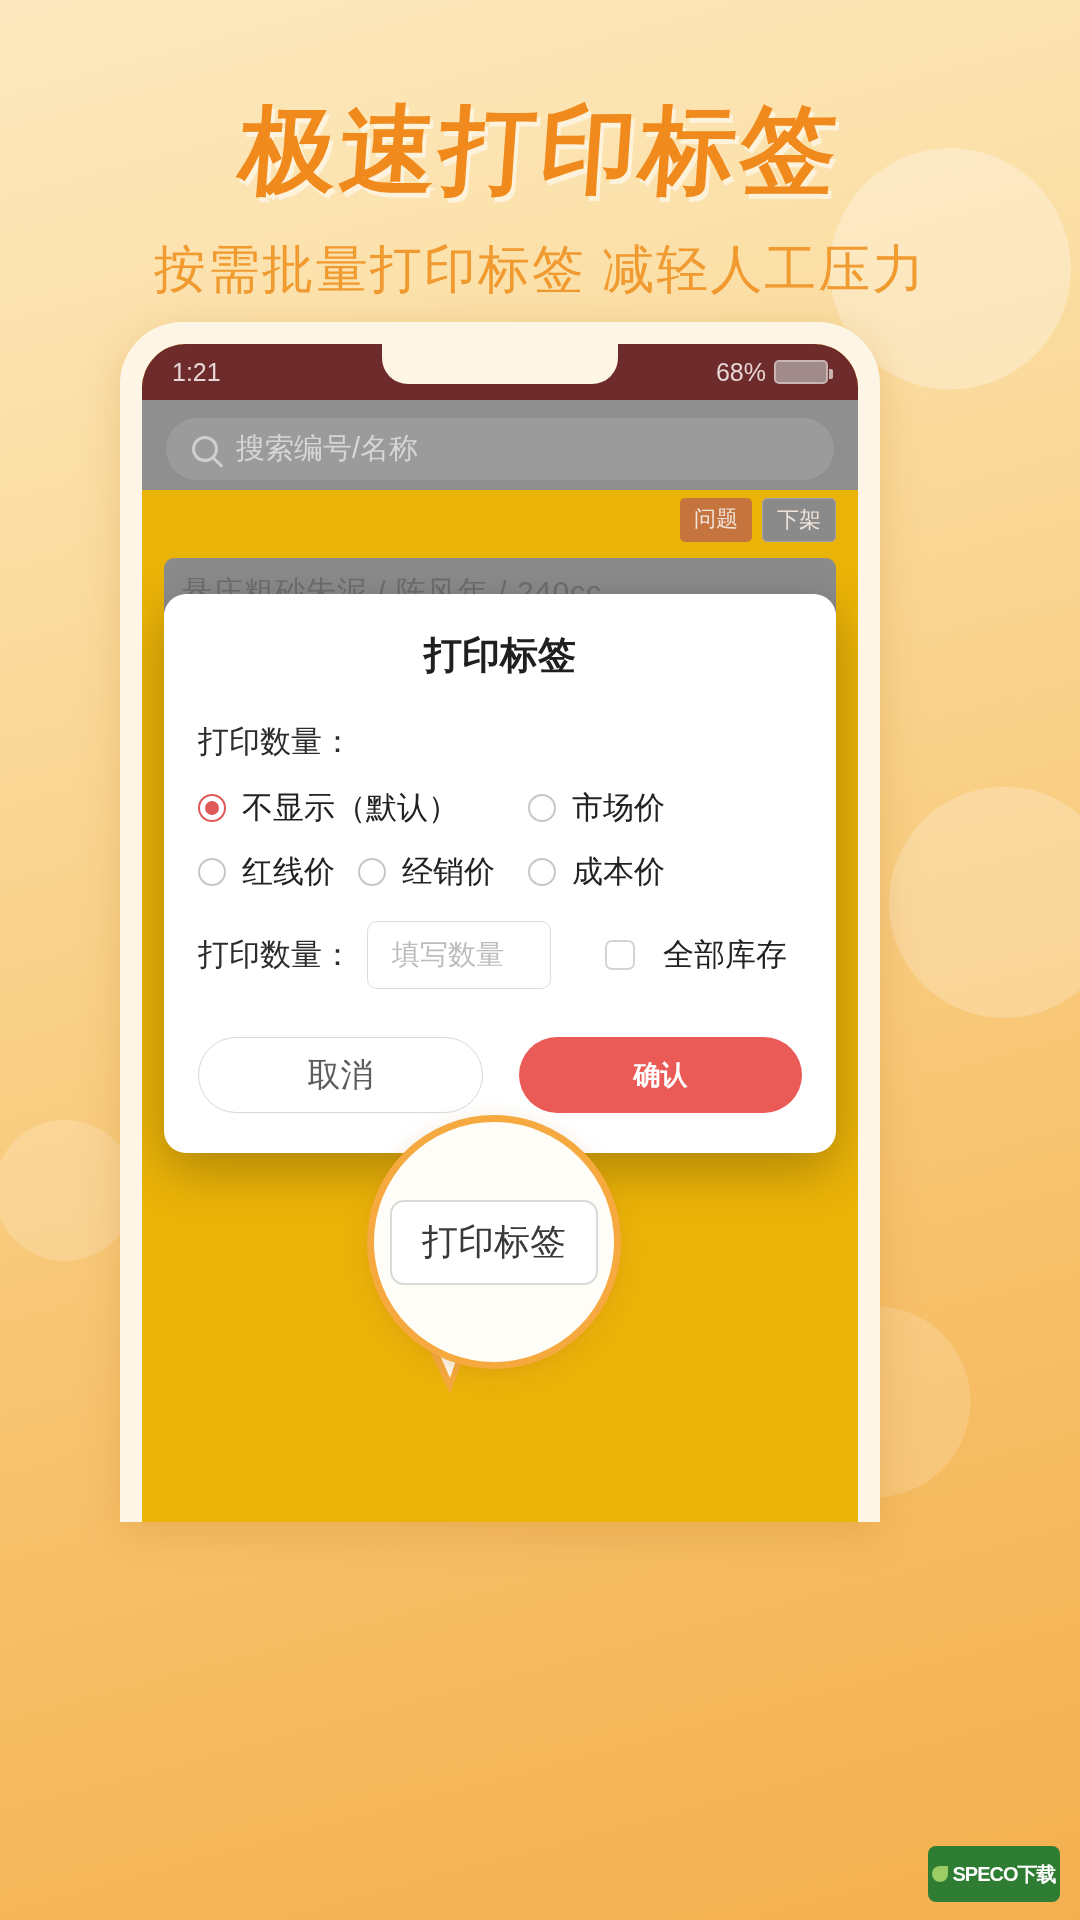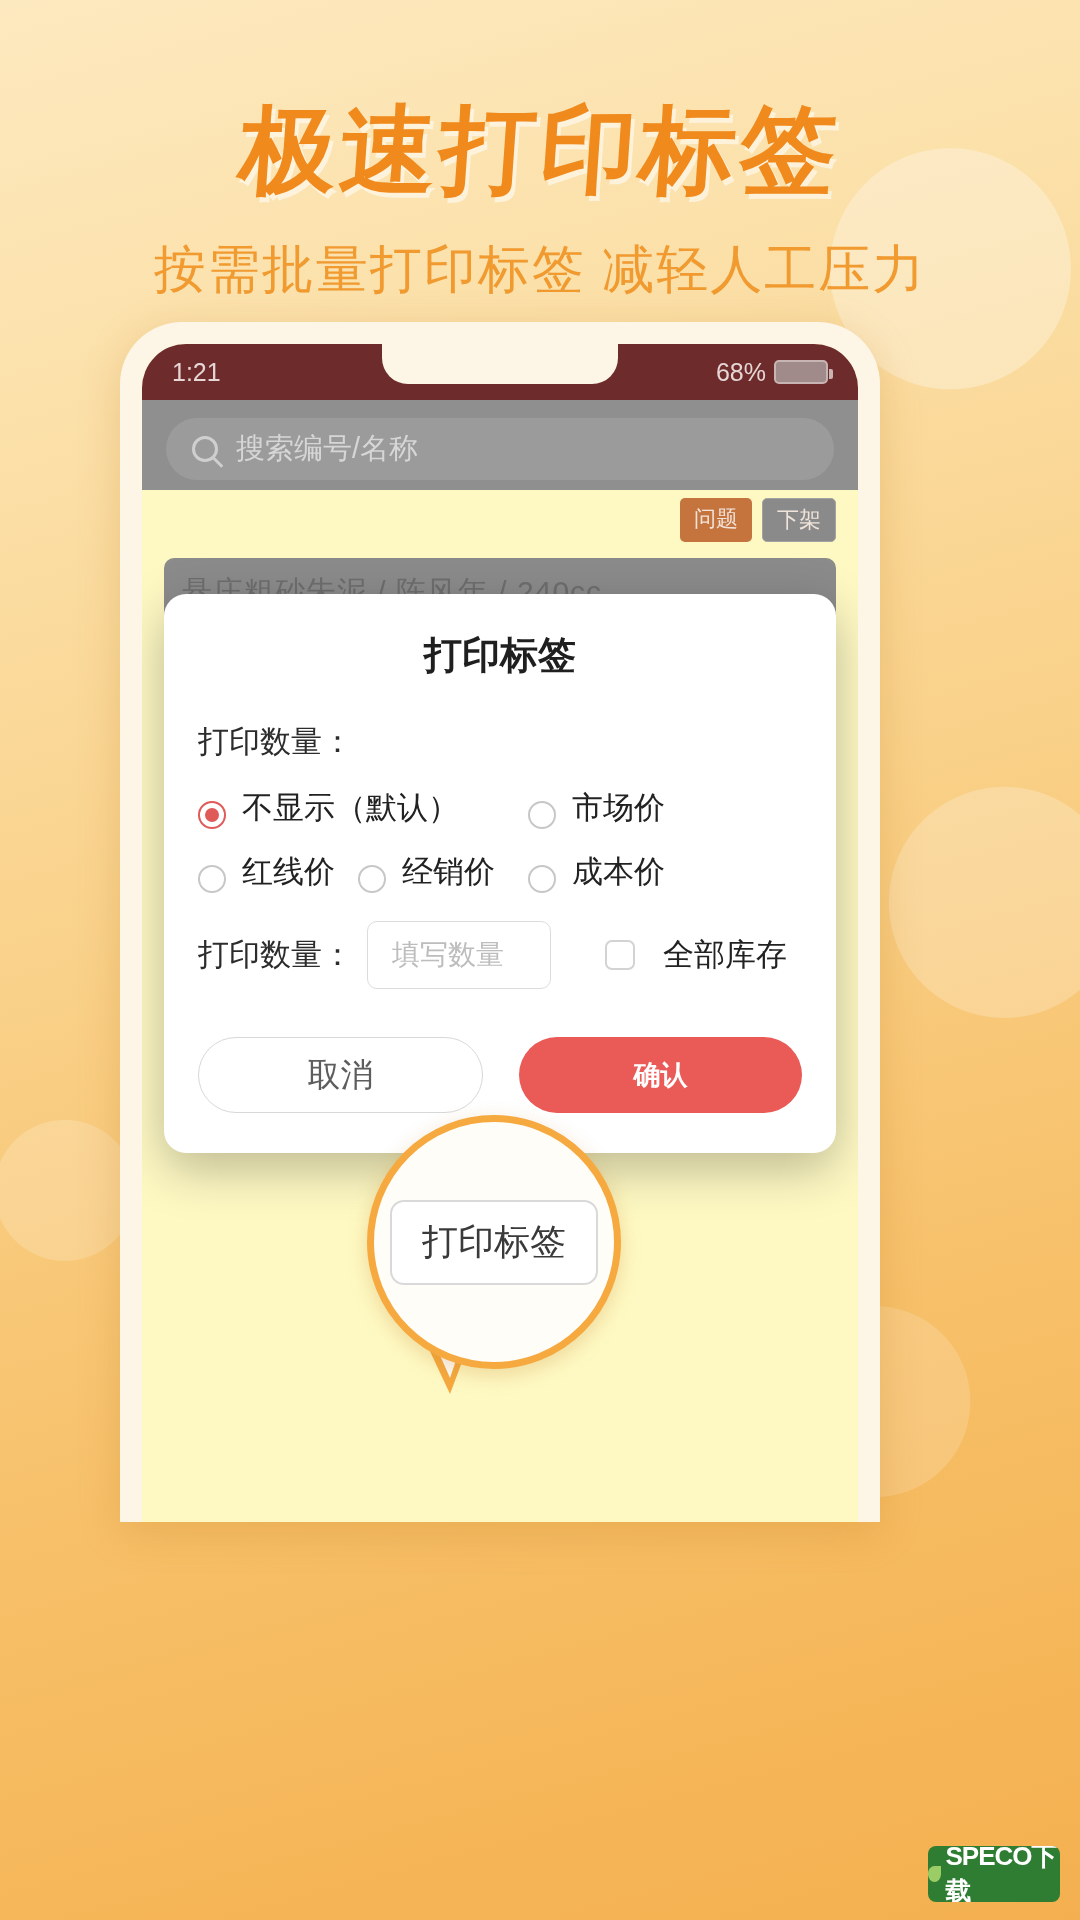--- a/index.html
+++ b/index.html
@@ -34,21 +34,21 @@
     position:absolute; left:120px; top:322px;
     width:760px; height:1200px;
     background:#fdf6e7;
     border-radius:62px 62px 0 0;
     box-shadow:0 10px 42px rgba(180,110,20,0.22);
     padding:22px 22px 0 22px;
     overflow:hidden;
   }
   .screen {
     position:relative; width:716px; height:1178px;
-    background:#fef9c3; border-radius:44px 44px 0 0; overflow:hidden;
+    background:#eab308; border-radius:44px 44px 0 0; overflow:hidden;
   }
 
   
   .statusbar {
     position:relative; height:56px; background:#6e2b2b;
     display:flex; align-items:center; justify-content:space-between;
     padding:0 30px; color:#e6d6d6; font-size:25px;
   }
   .notch {
     position:absolute; left:50%; transform:translateX(-50%); top:0;
@@ -133,21 +133,21 @@
     z-index:6;
   }
   .modal-title { text-align:center; font-size:38px; font-weight:bold; color:#1f1f1f; }
   .field-label { margin-top:40px; font-size:31px; color:#2c2c2c; }
 
   .radio-grid { margin-top:24px; }
   .radio-line { display:flex; align-items:center; margin-bottom:22px; }
   .radio-line.r1 .opt:nth-child(1) { width:330px; }
   .radio-line.r2 .opt:nth-child(1) { width:160px; }
   .radio-line.r2 .opt:nth-child(2) { width:170px; }
-  .opt { display:flex; align-items:flex-end; gap:16px; font-size:31px; color:#222; }
+  .opt { display:flex; align-items:center; gap:16px; font-size:31px; color:#222; }
   .radio { width:28px; height:28px; border:2px solid #c7c7c7; border-radius:50%; flex:none; position:relative; }
   .radio.on { border-color:#e05a5a; }
   .radio.on:after{
     content:""; position:absolute; left:50%; top:50%; transform:translate(-50%,-50%);
     width:14px; height:14px; border-radius:50%; background:#e05a5a;
   }
 
   .qty-row { display:flex; align-items:center; margin-top:28px; }
   .qty-label { font-size:31px; color:#2c2c2c; margin-right:14px; }
   .qty-input {
@@ -191,21 +191,21 @@
     border:2px solid #d9d9d9; border-radius:14px; padding:16px 30px;
     font-size:36px; color:#3a3a3a; background:#fff;
   }
 
   
   .wm {
     position:absolute; right:20px; bottom:18px; width:132px; height:56px;
     background:#2e7d32; border-radius:8px; display:flex; align-items:center;
     justify-content:center; gap:4px; overflow:hidden;
   }
-  .wm-txt { color:#fff; font-size:26px; font-weight:bold; letter-spacing:-1px; }
+  .wm-txt { color:#fff; font-size:20px; font-weight:bold; letter-spacing:-1px; }
   .wm-leaf { width:16px; height:16px; background:#9ccc65; border-radius:50% 0 50% 50%; }
 </style>
 </head>
 <body>
 
 <div class="hero">
   <div class="hero-title">极速打印标签</div>
   <div class="hero-sub">按需批量打印标签 减轻人工压力</div>
 </div>
 

